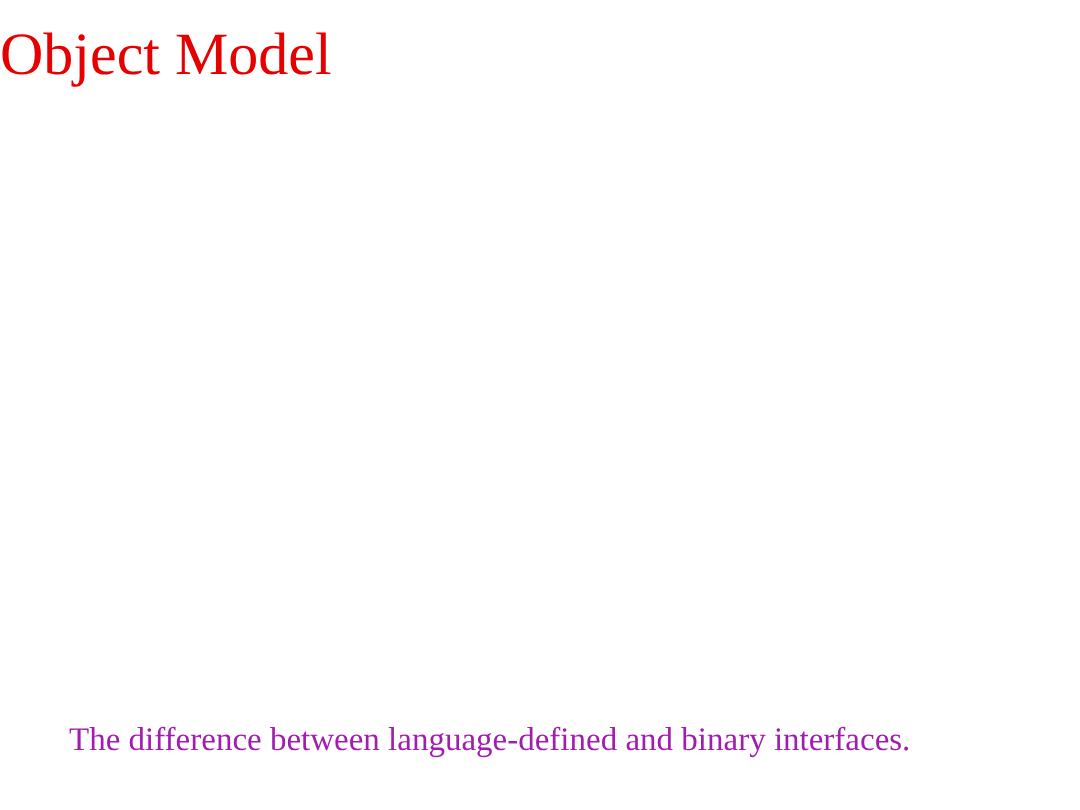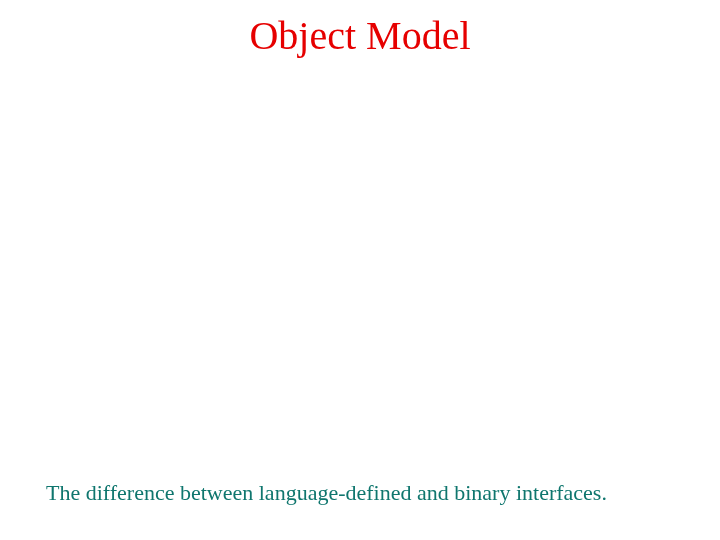--- a/index.html
+++ b/index.html
@@ -7,30 +7,30 @@
     body {
       font-family: "Times New Roman", Times, serif;
       background: #ffffff;
       position: relative;
     }
     .title {
       position: absolute;
       top: 12px;
       left: 0;
       width: 100%;
-      text-align: center;
+      text-align: left;
       color: #e60000;
       font-size: 40px;
       font-weight: 400;
     }
     .caption {
       position: absolute;
       left: 46px;
       bottom: 34px;
-      color: #0f766e;
+      color: #a21caf;
       font-size: 22px;
       font-weight: 400;
     }
   </style>
 </head>
 <body>
 
 <h1 class="title">Object Model</h1>
 
 <p class="caption">The difference between language-defined and binary interfaces.</p>

